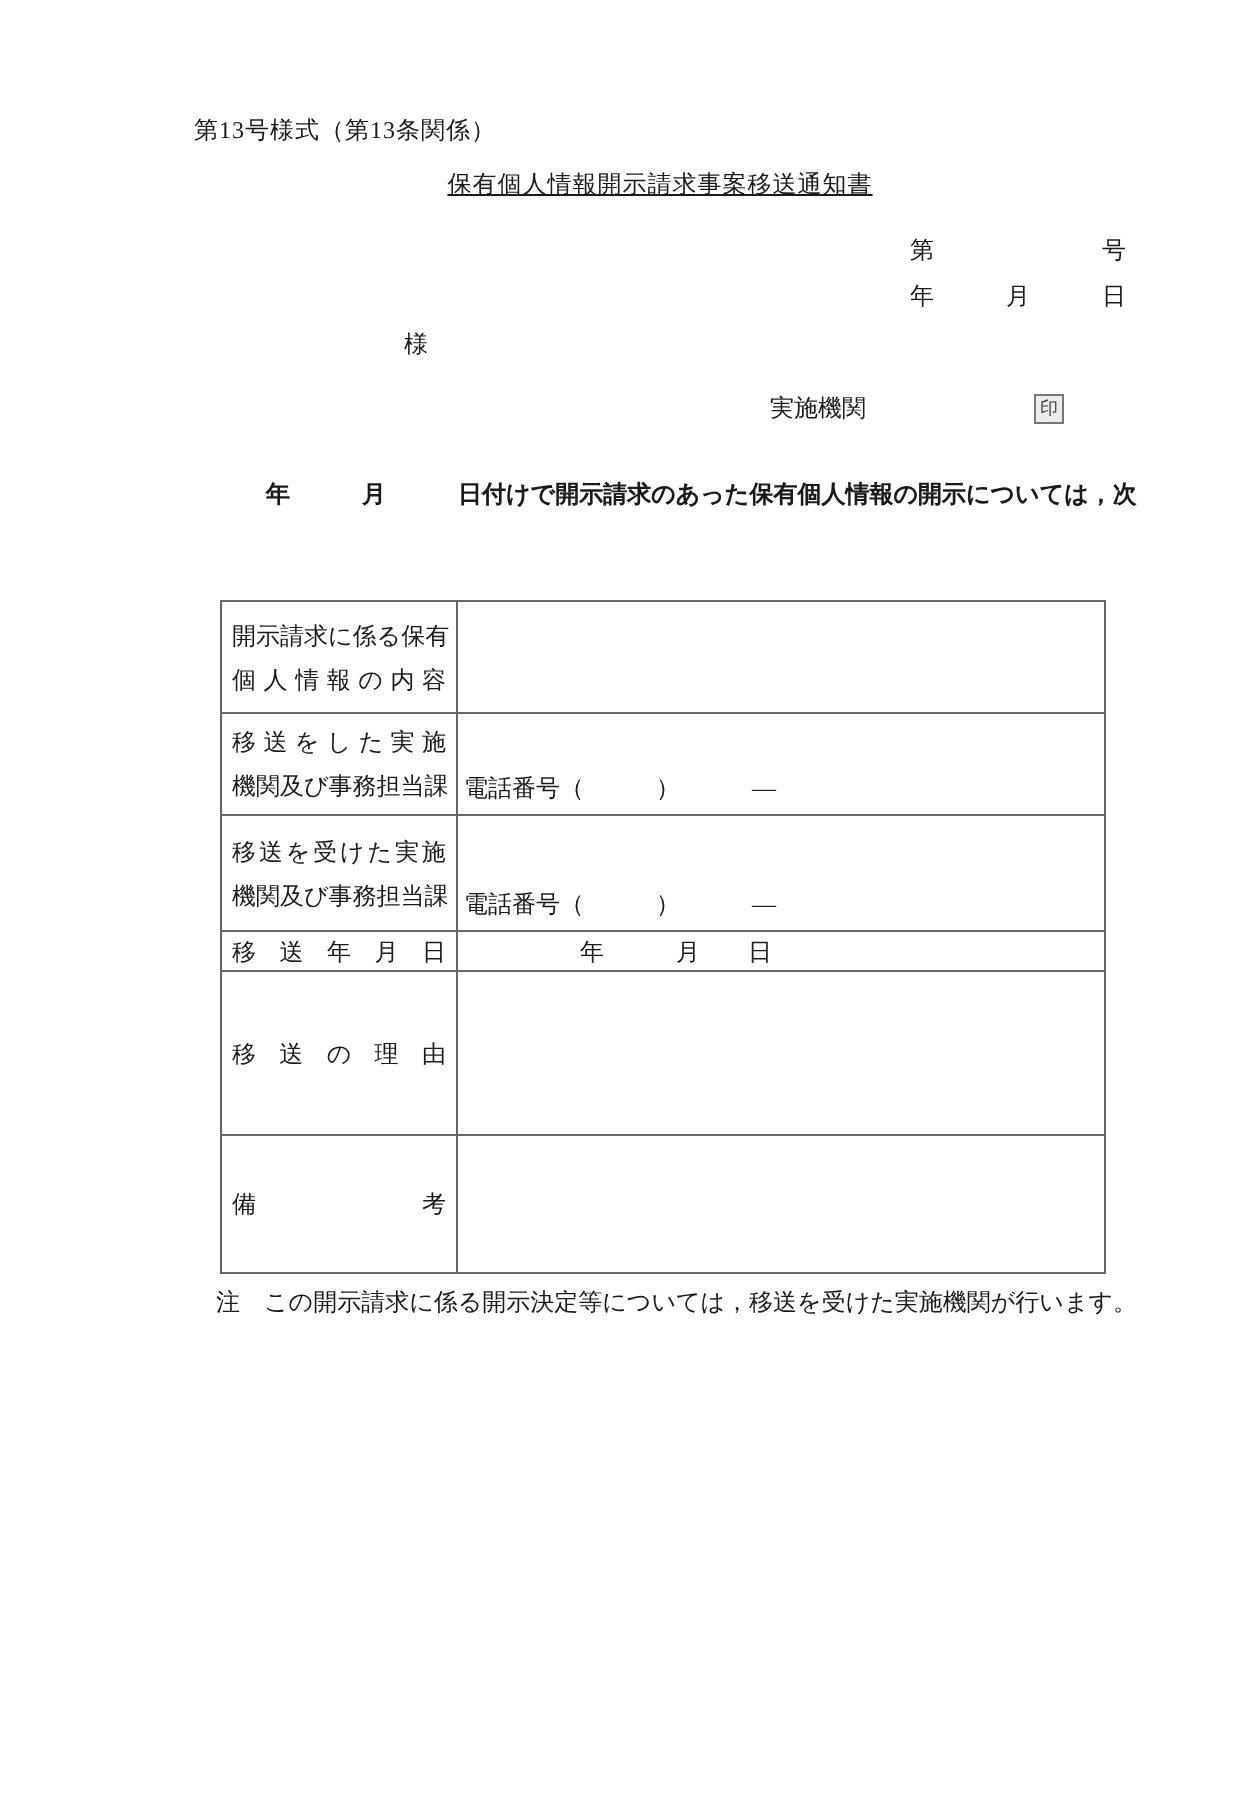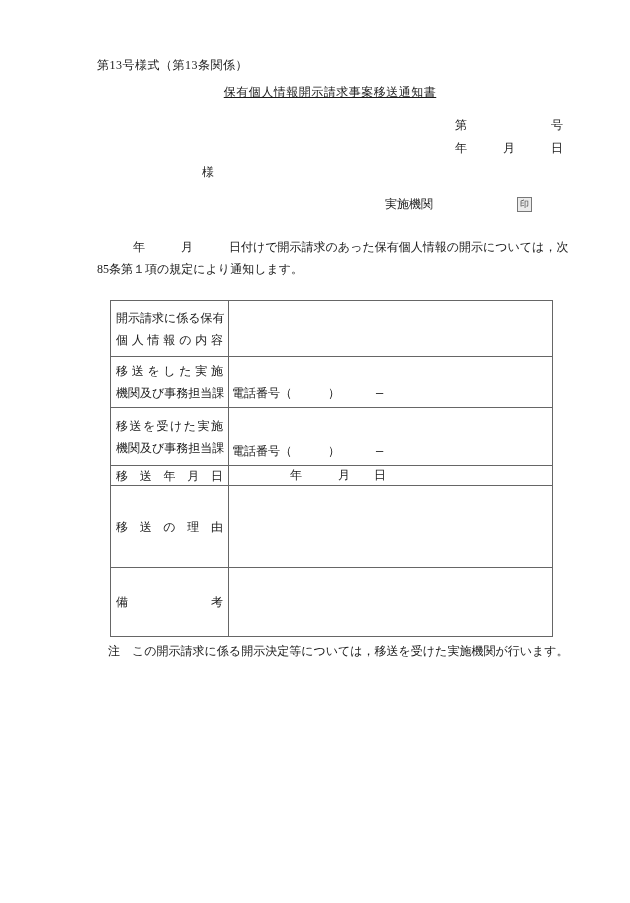--- a/index.html
+++ b/index.html
@@ -15,21 +15,21 @@
   .doc-title{left:97px;top:84px;width:466px;text-align:center;letter-spacing:0.5px;text-decoration:underline;}
   .doc-number{left:97px;top:117px;width:466px;}
   .date-line{left:97px;top:140px;width:466px;text-align:right;}
   .addressee{left:202px;top:164px;}
   .issuer{left:385px;top:196px;display:flex;align-items:center;justify-content:space-between;}
   .seal{
     display:inline-block;margin-left:84px;width:13px;height:13px;line-height:13px;
     border:1px solid #777;background:#ececec;color:#444;
     font-size:9px;text-align:center;vertical-align:middle;
   }
-  .body-par{left:97px;top:236px;width:470px;}
+  .body-par{left:97px;top:236px;width:470px;font-weight:bold;}
   .body-line{line-height:22px;white-space:pre;}
 
   .form-table{
     left:110px;top:300px;width:443px;
     border:1px solid #666;box-sizing:border-box;
   }
   .trow{display:flex;border-bottom:1px solid #666;box-sizing:border-box;}
   .trow:last-child{border-bottom:none;}
   .row-1{height:56px;}
   .row-2{height:51px;}
@@ -42,21 +42,21 @@
     padding:0 5px;display:flex;flex-direction:column;justify-content:center;
     flex:none;
   }
   .label-line{display:flex;justify-content:space-between;line-height:22px;}
   .tvalue{
     flex:1;box-sizing:border-box;padding:1px 3px;
     display:flex;flex-direction:column;justify-content:center;
   }
   .row-2 .tvalue,.row-3 .tvalue{justify-content:flex-end;padding-bottom:4px;}
   .row-4 .tvalue{padding-left:61px;}
-  .value-line{line-height:18px;white-space:pre;font-family:Liberation Mono, monospace;}
+  .value-line{line-height:18px;white-space:pre;}
 
   .footnote{left:108px;top:643px;white-space:pre;}
 </style>
 </head>
 <body>
 
 <div class="abs form-number pre">第13号様式（第13条関係）</div>
 
 <div class="abs doc-title">保有個人情報開示請求事案移送通知書</div>
 
@@ -66,21 +66,20 @@
 
 <div class="abs addressee">様</div>
 
 <div class="abs issuer">
   <span>実施機関</span>
   <span class="seal">印</span>
 </div>
 
 <div class="abs body-par">
     <div class="body-line">　　　年　　　月　　　日付けで開示請求のあった保有個人情報の開示については，次</div>
-    <div class="body-line">85条第１項の規定により通知します。</div>
   </div>
 
 <div class="abs form-table">
     <div class="trow row-1">
       <div class="tlabel">
         <div class="label-line">
           <span>開</span>
           <span>示</span>
           <span>請</span>
           <span>求</span>

